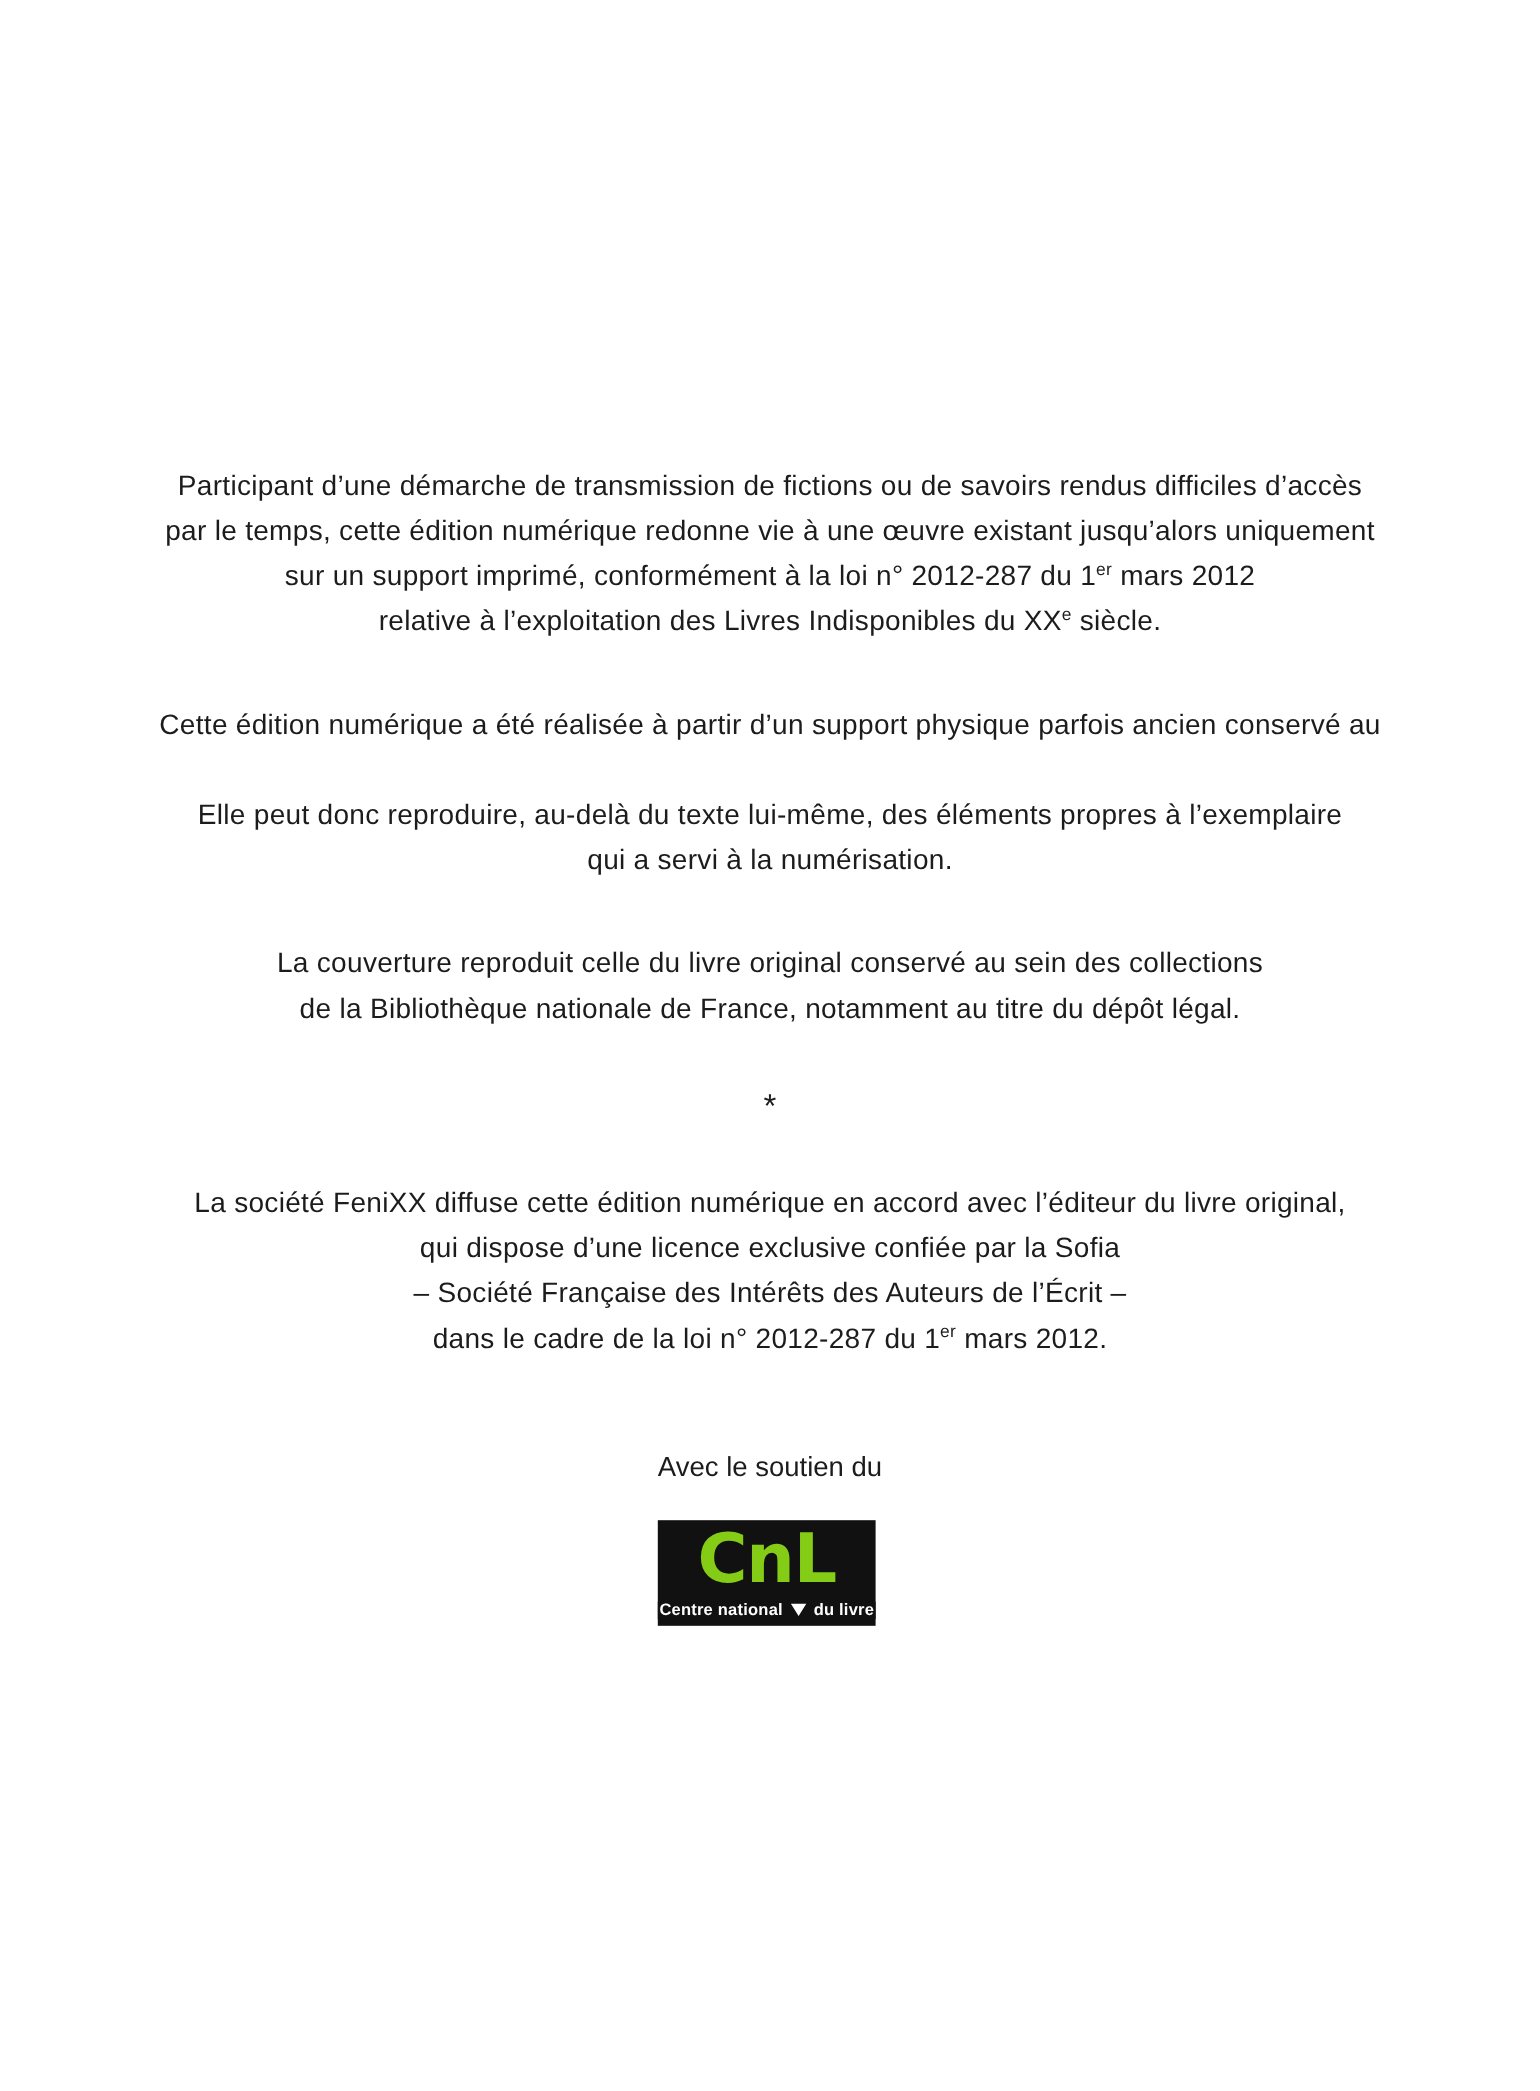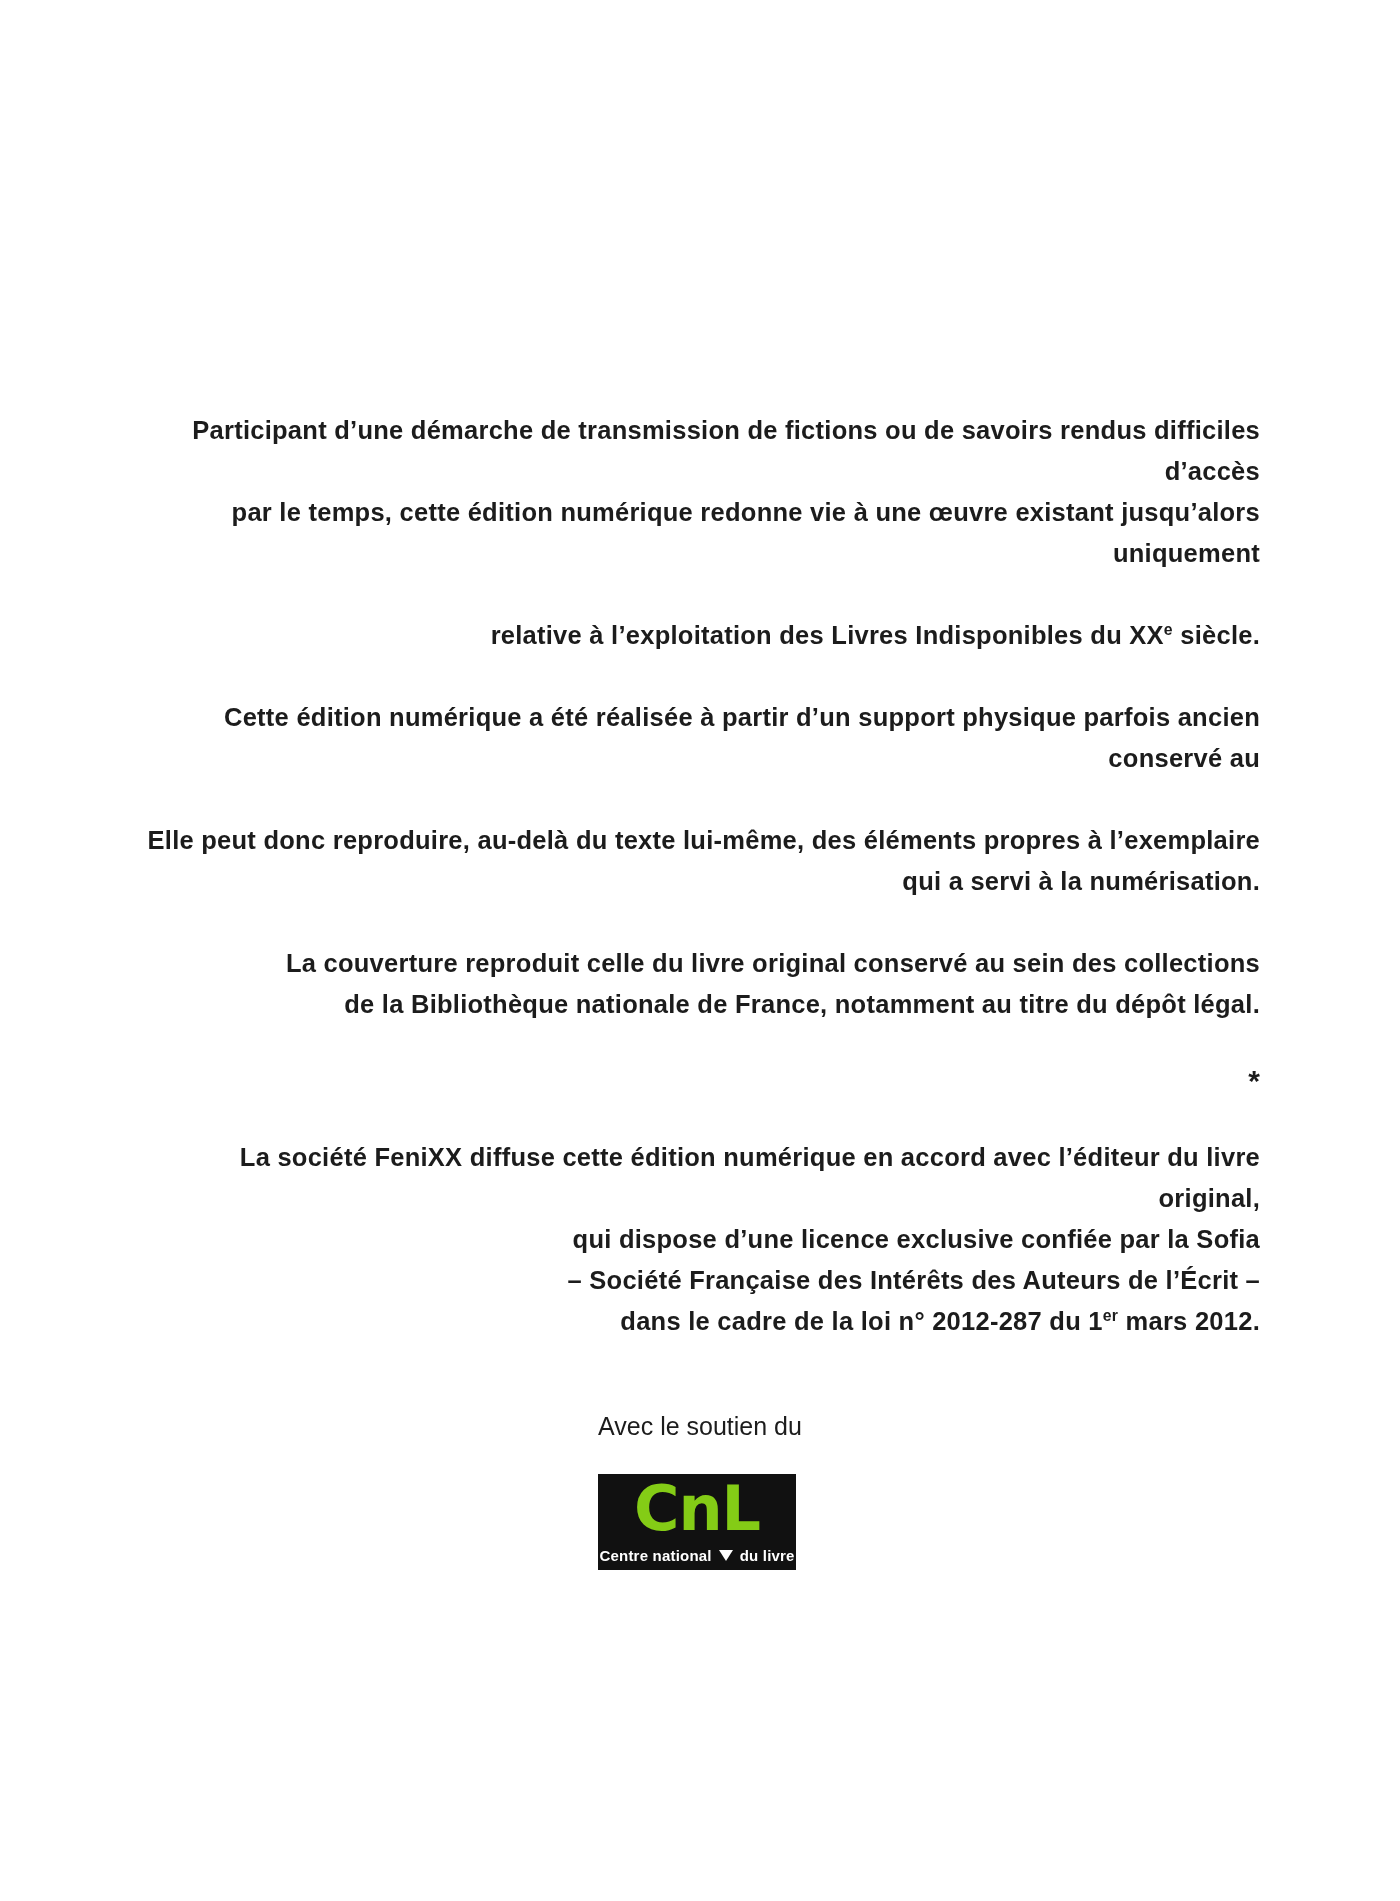--- a/index.html
+++ b/index.html
@@ -26,27 +26,26 @@
     position: absolute;
     left: 0;
     right: 0;
     top: 410px;
     display: flex;
     flex-direction: column;
     align-items: center;
   }
   .para {
     width: 1120px;
-    margin: 0 auto;
-    text-align: right;
+    margin: 12px auto;
+    text-align: center;
     font-size: 25.5px;
     line-height: 41px;
     letter-spacing: 0.01em;
     color: #1c1c1c;
-    font-weight: bold;
   }
   .para + .para {
     margin-top: 41px;
   }
   .para-star {
     margin-top: 48px;
     font-size: 30px;
     line-height: 30px;
     letter-spacing: 0;
   }
@@ -126,21 +125,21 @@
 </style>
 </head>
 <body>
 
 <div class="page">
   <div class="content">
 
     <p class="para">
       <span>Participant d’une démarche de transmission de fictions ou de savoirs rendus difficiles d’accès</span><br>
       <span>par le temps, cette édition numérique redonne vie à une œuvre existant jusqu’alors uniquement</span><br>
-      <br>
+      <span>sur un support imprimé, conformément à la loi n° <span>2012-287</span> du <span>1</span><sup>er</sup> <span>mars 2012</span></span><br>
       <span>relative à l’exploitation des Livres Indisponibles du <span>XX</span><sup>e</sup> siècle.</span>
     </p>
 
     <p class="para">
       <span>Cette édition numérique a été réalisée à partir d’un support physique parfois ancien conservé au</span><br>
       <br>
       <span>Elle peut donc reproduire, au-delà du texte lui-même, des éléments propres à l’exemplaire</span><br>
       <span>qui a servi à la numérisation.</span>
     </p>
 

